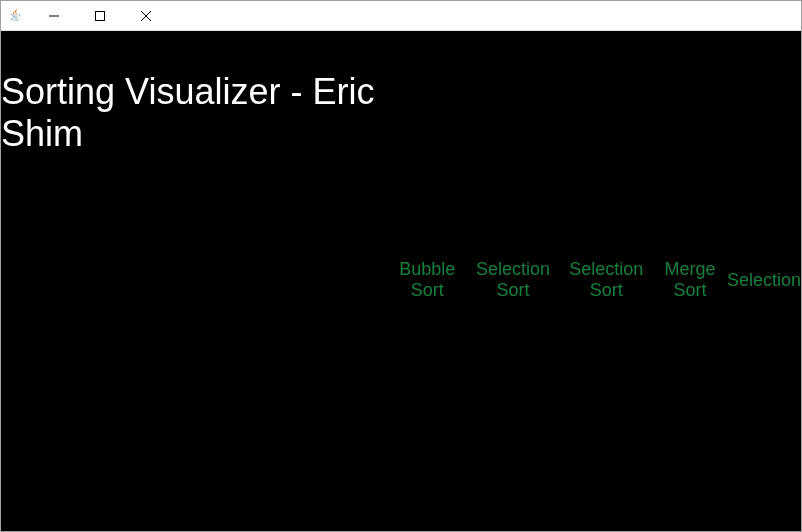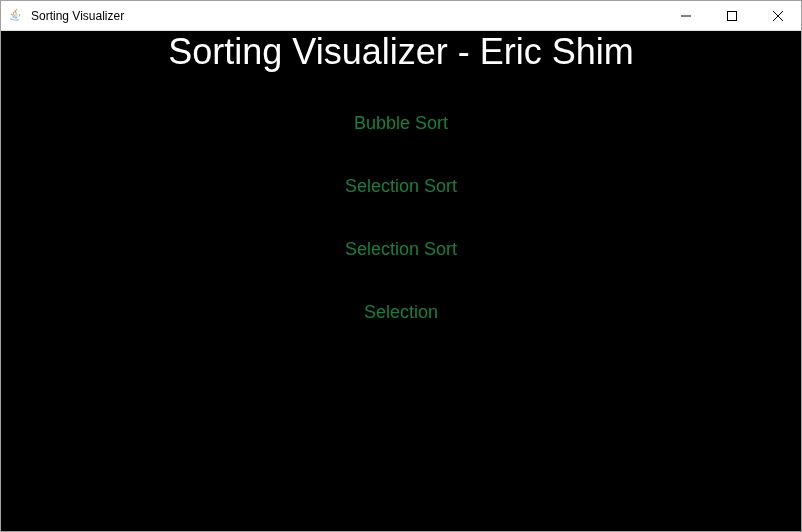--- a/index.html
+++ b/index.html
@@ -48,22 +48,22 @@
       justify-content: center;
       background: transparent;
       border: none;
       cursor: pointer;
     }
     .content {
       width: 100%;
       height: calc(100% - 30px);
       background: #000000;
       display: flex;
-      flex-direction: column;
-      align-items: center;
+      flex-direction: row;
+      padding-top: 40px;
     }
     .main-title {
       color: #ffffff;
       font-family: Arial, Helvetica, sans-serif;
       font-size: 36px;
       font-weight: 400;
       margin-bottom: 40px;
     }
     .menu-item {
       color: #15803d;
@@ -89,21 +89,20 @@
       <path d="M4 9c0 0 -0.5 0.3 0.5 0.5 1.2 0.2 1.9 0.2 3.3 -0.2 0 0 0.3 0.2 0.8 0.4 -2.8 1.2 -6.4 -0.1 -4.6 -0.7" fill="#5382a1"></path>
       <path d="M3.7 7.5c0 0 -0.6 0.4 0.4 0.6 1.3 0.2 2.4 0.2 4.2 -0.3 0 0 0.2 0.2 0.6 0.3 -3.4 1 -7.2 0.1 -5.2 -0.6" fill="#5382a1"></path>
       <path d="M6.7 5c0.7 0.8 -0.2 1.5 -0.2 1.5s1.7 -0.9 0.9 -2c-0.7 -1 -1.3 -1.5 1.7 -3.2 0 0 -4.7 1.2 -2.4 3.7" fill="#e76f00"></path>
       <path d="M10.4 10.5c0 0 0.4 0.3 -0.4 0.6 -1.6 0.5 -6.5 0.6 -7.9 0 -0.5 -0.2 0.4 -0.5 0.7 -0.6 0.3 -0.1 0.5 -0.1 0.5 -0.1 -0.5 -0.4 -3.4 0.7 -1.5 1 5.3 0.9 9.6 -0.4 8.6 -0.9" fill="#5382a1"></path>
       <path d="M4.3 6c0 0 -2.6 0.6 -0.9 0.8 0.7 0.1 2.1 0.1 3.4 0 1.1 -0.1 2.2 -0.3 2.2 -0.3s-0.4 0.2 -0.7 0.4c-2.7 0.7 -7.9 0.4 -6.4 -0.4 1.3 -0.6 2.4 -0.5 2.4 -0.5" fill="#5382a1"></path>
       <path d="M9 8.7c2.7 -1.4 1.5 -2.8 0.6 -2.6 -0.2 0 -0.3 0.1 -0.3 0.1s0.1 -0.1 0.2 -0.2c1.8 -0.6 3.2 1.8 -0.6 2.8 0 0 0 0 0.1 -0.1" fill="#5382a1"></path>
       <path d="M7.4 0c0 0 1.5 1.5 -1.4 3.8 -2.3 1.8 -0.5 2.9 0 4.1 -1.4 -1.2 -2.4 -2.3 -1.7 -3.3 1 -1.5 3.7 -2.2 3.1 -4.6" fill="#e76f00"></path>
       <path d="M4.5 12.5c2.6 0.2 6.6 -0.1 6.7 -1.3 0 0 -0.2 0.5 -2.2 0.8 -2.2 0.4 -5 0.4 -6.6 0.1 0 0 0.3 0.3 2.1 0.4" fill="#5382a1"></path>
     </svg>
   </span>
-  <span class="title-text">Sorting Visualizer</span>
   <div class="window-controls">
     <button class="win-btn">
       <svg width="10" height="10" viewBox="0 0 10 10">
         <line x1="0" y1="5" x2="10" y2="5" stroke="#000" stroke-width="1"></line>
       </svg>
     </button>
     <button class="win-btn">
       <svg width="10" height="10" viewBox="0 0 10 10">
         <rect x="0.5" y="0.5" width="9" height="9" fill="none" stroke="#000" stroke-width="1"></rect>
       </svg>
@@ -115,14 +114,15 @@
       </svg>
     </button>
   </div>
 </div>
 
 <div class="content">
   <h1 class="main-title">Sorting Visualizer - Eric Shim</h1>
   <button class="menu-item">Bubble Sort</button>
   <button class="menu-item">Selection Sort</button>
   <button class="menu-item">Selection Sort</button>
+  <button class="menu-item">Merge Sort</button>
   <button class="menu-item">Selection</button>
 </div>
 
 </body></html>

